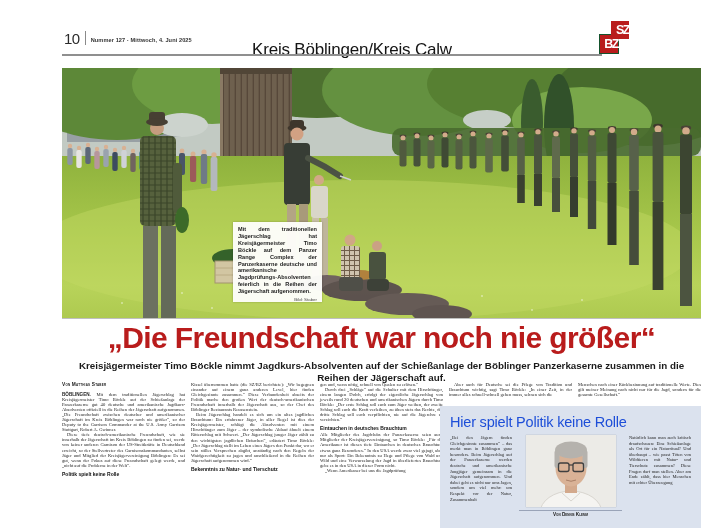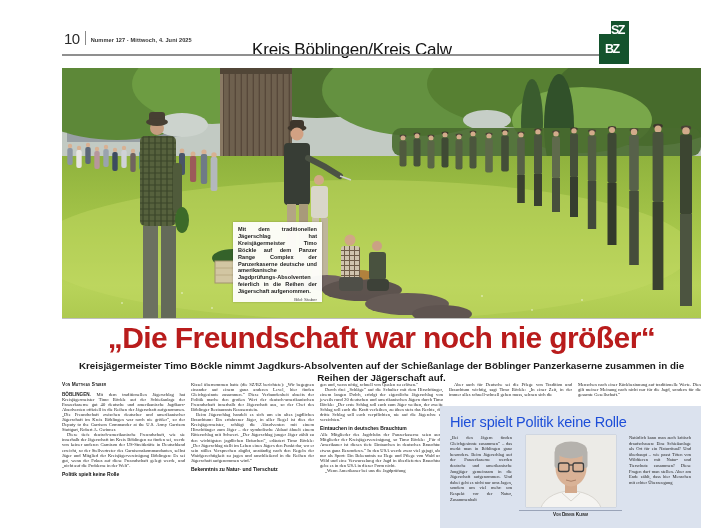--- a/index.html
+++ b/index.html
@@ -9,24 +9,24 @@
   
   .masthead{position:absolute;left:0;top:0;width:704px;height:66px;}
   .pageno-wrap{position:absolute;left:64px;top:31px;display:flex;align-items:flex-end;gap:5px;}
   .pageno{font:400 15px/15px "Liberation Sans",sans-serif;color:#2b2b2b;letter-spacing:-.5px;}
   .pageno-div{width:1px;height:14px;background:#8a8a8a;margin-bottom:1px;}
   .issue{font:700 5.6px/7px "Liberation Sans",sans-serif;color:#333;margin-bottom:2px;letter-spacing:.1px;}
   .section-title{position:absolute;left:140px;top:40px;width:424px;text-align:center;
         font:400 17px/20px "Liberation Sans",sans-serif;color:#141414;letter-spacing:-.2px;}
   .header-rule{position:absolute;left:62px;top:54px;width:540px;height:2px;background:#8f8f8f;}
   .logo{position:absolute;left:598px;top:20px;width:48px;height:44px;}
-  .sq{position:absolute;width:18px;height:18px;background:#14532d;color:#ffffff;
-      font:700 12.5px/18px "Liberation Sans",sans-serif;text-align:left;letter-spacing:-1.5px;}
+  .sq{position:absolute;width:18px;height:18px;background:#b91c1c;color:#ffffff;
+      font:700 12.5px/18px "Liberation Sans",sans-serif;text-align:right;letter-spacing:-1.5px;}
   .sq-top{left:13px;top:1px;z-index:2;}
-  .sq-bottom{left:1px;top:14px;z-index:1;border:6px solid #14532d;}
+  .sq-bottom{left:1px;top:14px;z-index:1;border:1px solid #14532d;}
 
   
   .photo{position:absolute;left:62px;top:68px;width:639px;height:250px;margin:0;border-bottom:1px solid #bfbfbf;}
   .photo svg{display:block;}
   .photo-caption{position:absolute;left:171px;top:154px;width:89px;height:80px;box-sizing:border-box;
       background:rgba(253,253,250,.97);padding:4px 5px 3px 5px;
       font:600 5.6px/6.9px "Liberation Sans",sans-serif;color:#1d1d1d;text-align:justify;
       box-shadow:0 0 2px rgba(0,0,0,.25);}
   .credit{display:block;text-align:right;font:400 4.4px/5px "Liberation Sans",sans-serif;color:#4a4a4a;margin-top:1.5px;}
 

